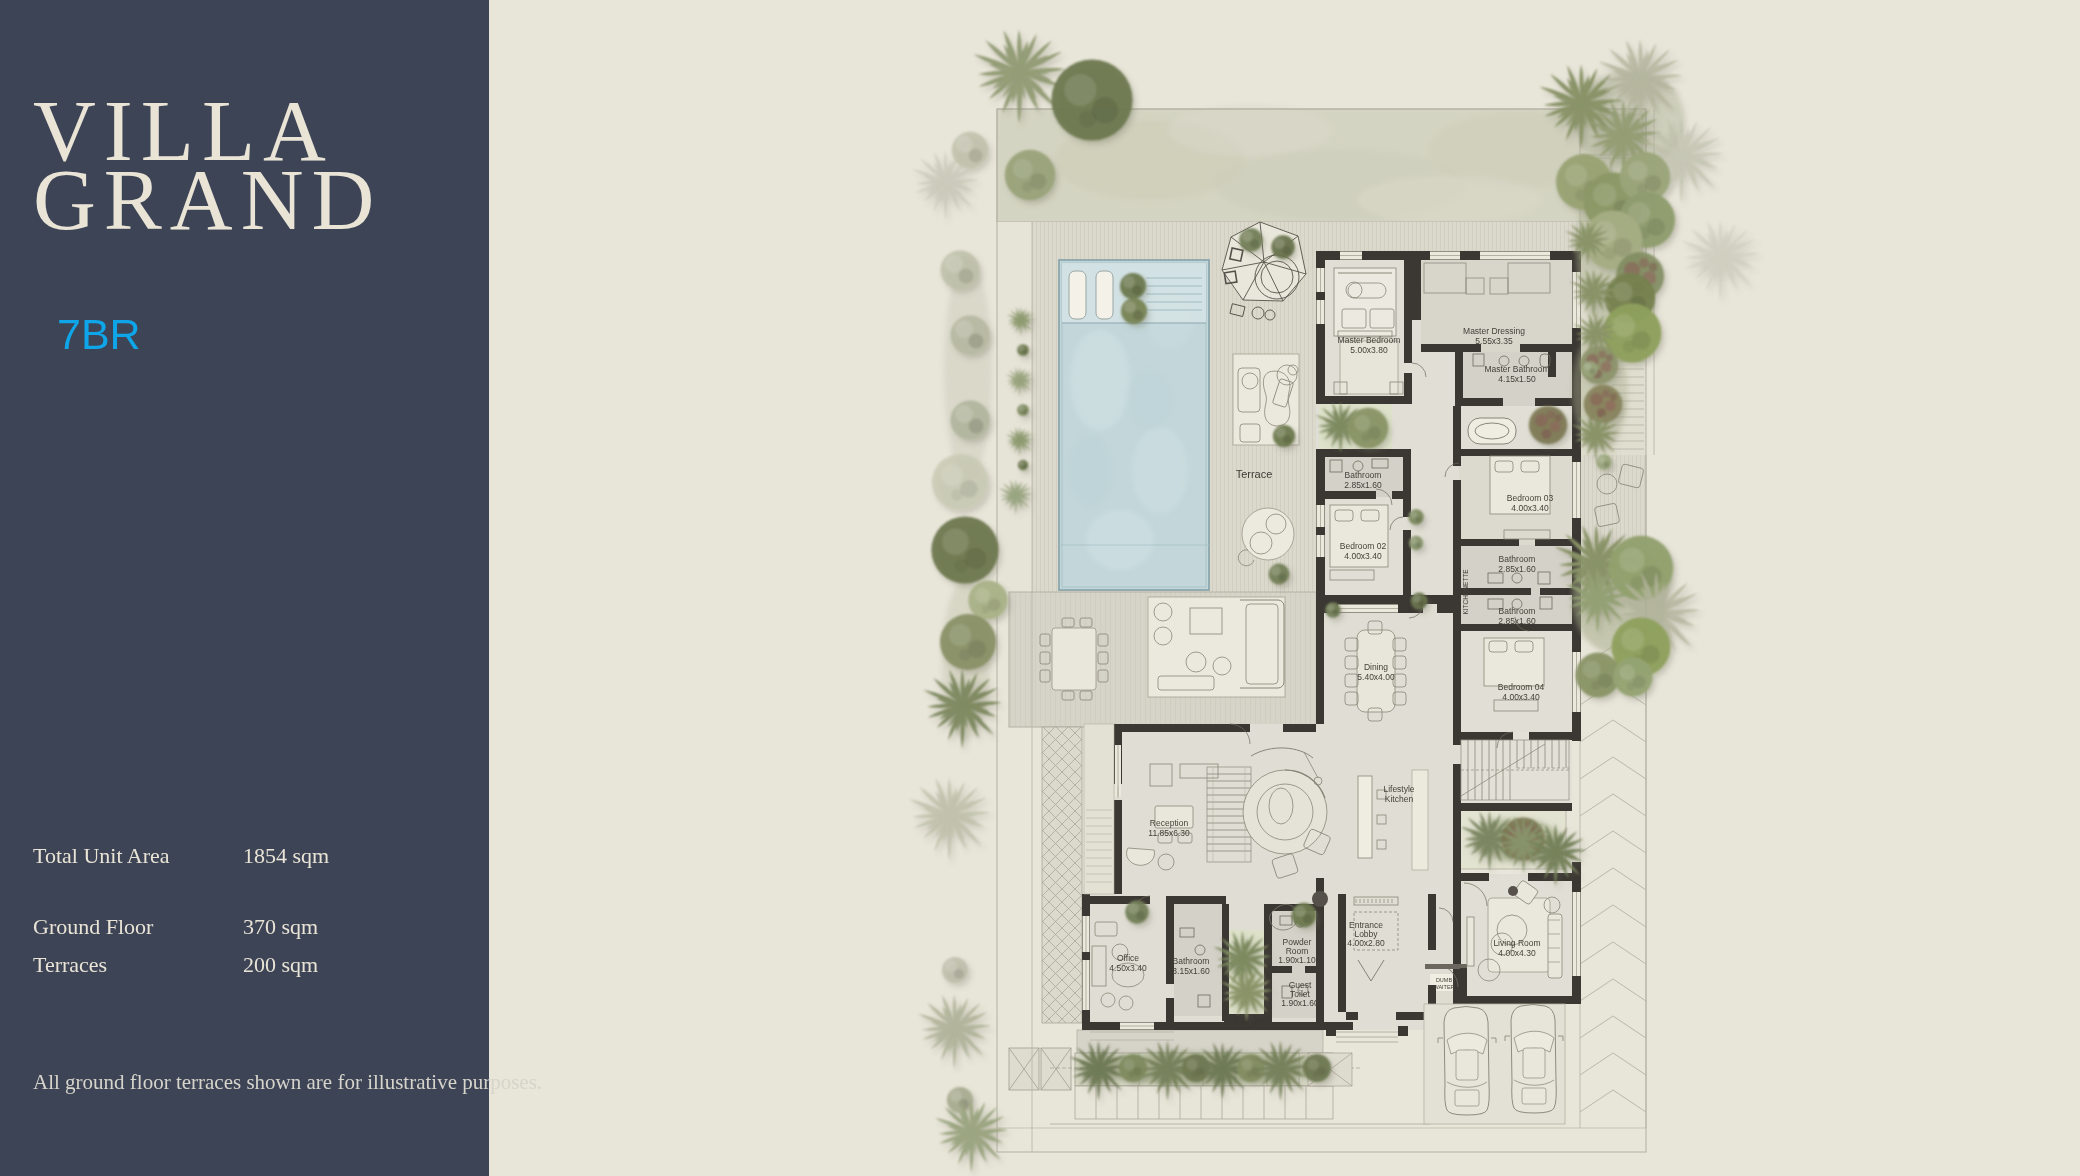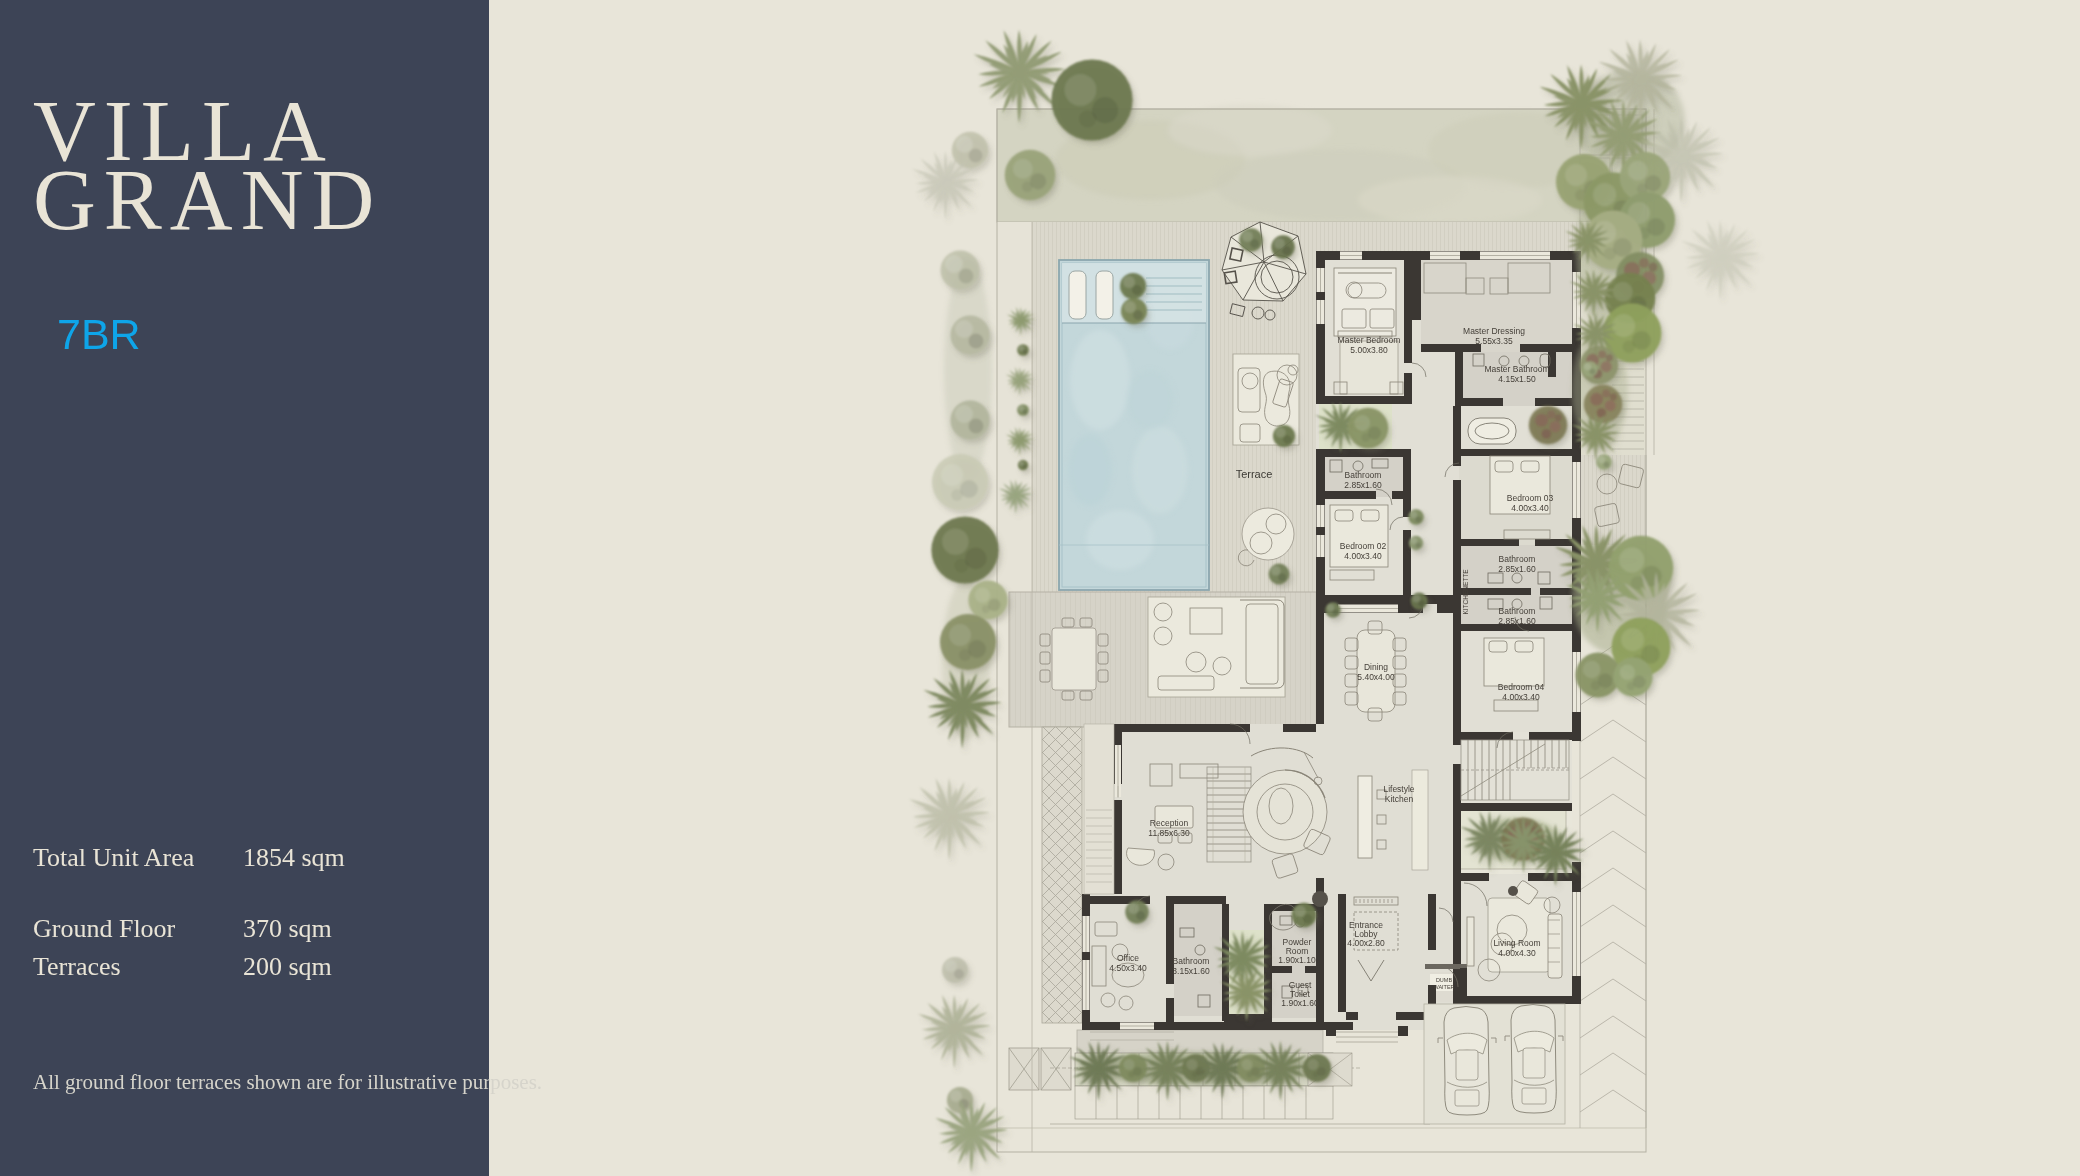--- a/index.html
+++ b/index.html
@@ -6,21 +6,21 @@
   body{width:2080px;height:1176px;background:#e8e5d9;overflow:hidden;position:relative;
        font-family:"Liberation Sans",sans-serif;}
   #sidebar{position:absolute;left:0;top:0;width:489px;height:1176px;background:#3d4456;color:#e9e4d6;}
   .ttl{position:absolute;left:33px;font-family:"Liberation Serif",serif;font-weight:400;
        font-size:87px;letter-spacing:8px;line-height:1;color:#e9e4d6;white-space:nowrap;}
   #t1{top:87px;}
   #t2{top:156px;font-family:Liberation Serif, serif;}
   #sig{position:absolute;left:33px;top:264px;font-family:"Liberation Sans",sans-serif;
        font-size:28px;letter-spacing:19px;color:#ccd0d2;white-space:nowrap;}
   #br7{position:absolute;left:33px;top:310px;font-family:Liberation Sans, sans-serif;font-size:43px;color:#0ea5e9;margin-left:24px;}
-  .stat{position:absolute;left:33px;font-family:"Liberation Serif",serif;font-size:26px;color:#e9e4d6;white-space:nowrap;}
+  .stat{position:absolute;left:33px;font-family:"Liberation Serif",serif;font-size:22px;color:#e9e4d6;white-space:nowrap;}
   .stat .v{position:absolute;left:210px;}
   #foot{position:absolute;left:33px;top:1070px;font-family:"Liberation Serif",serif;font-size:21px;white-space:nowrap;color:#d6d4cb;}
   #plan{position:absolute;left:900px;top:0;width:880px;height:1176px;}
 </style>
 </head>
 <body>
 <div id="sidebar">
   <div class="ttl" id="t1">VILLA</div>
   <div class="ttl" id="t2">GRAND</div>
   <div id="br7">7BR</div>

